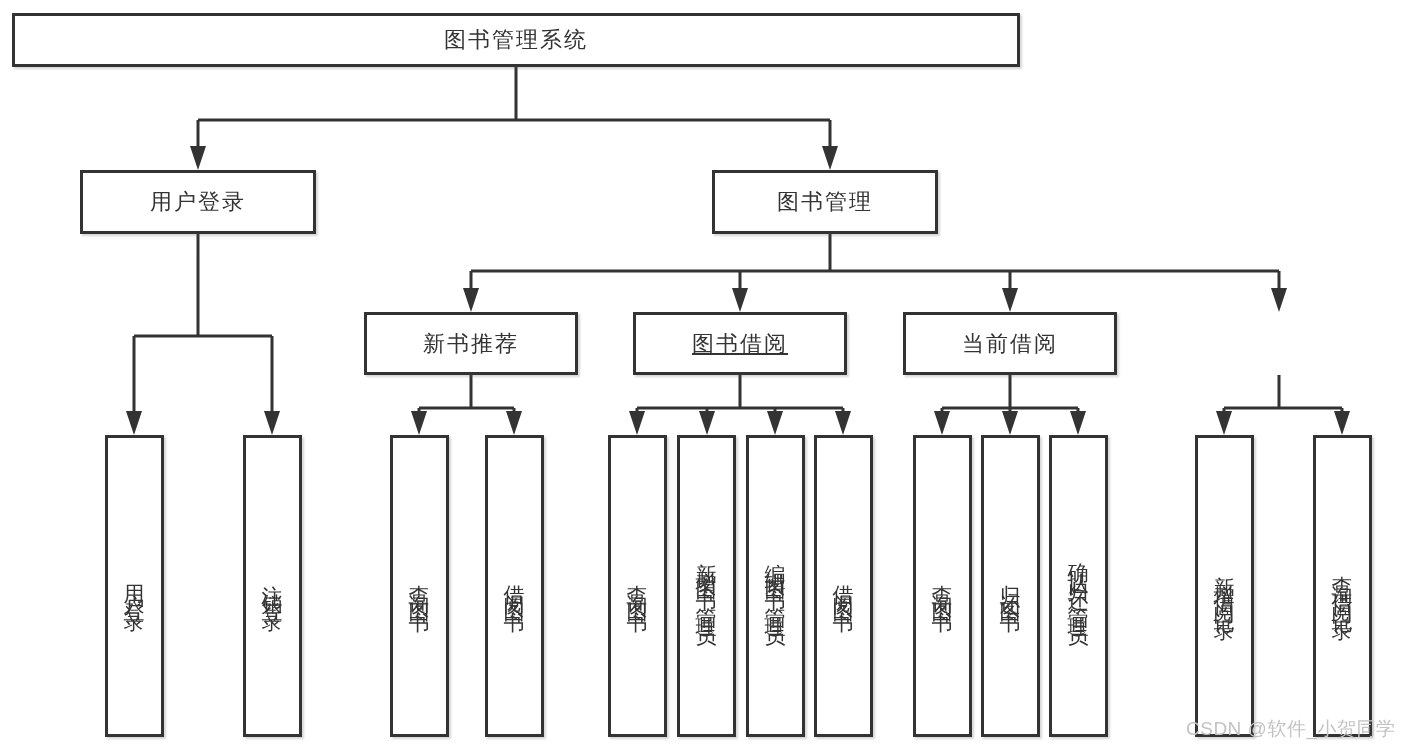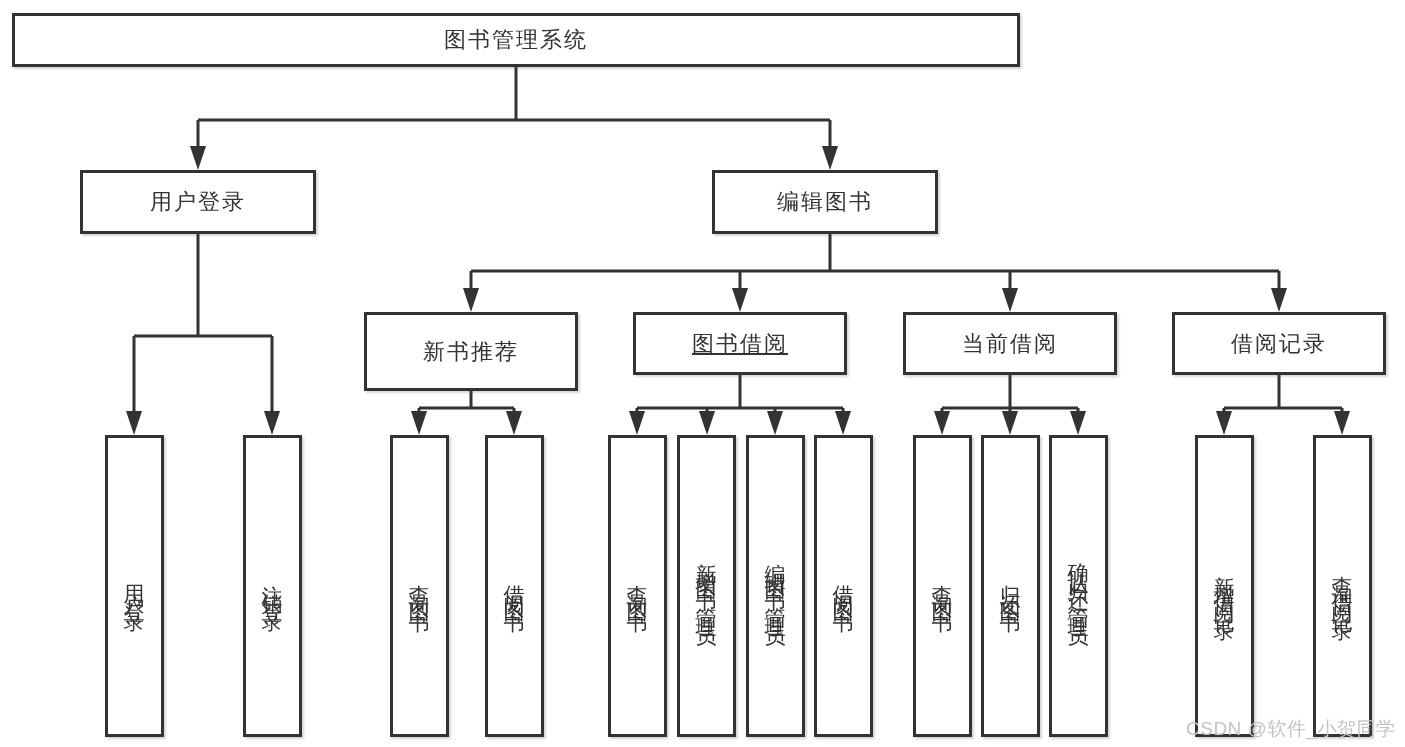--- a/index.html
+++ b/index.html
@@ -39,21 +39,21 @@
     writing-mode: vertical-rl;
     text-orientation: mixed;
     font-size: 21px;
     letter-spacing: 9px;
     line-height: 1;
   }
   
   #n-root          { left: 12px;   top: 13px;  width: 1008px; height: 54px; }
   #n-user-login    { left: 80px;   top: 170px; width: 236px;  height: 64px; }
   #n-book-mgmt     { left: 712px;  top: 170px; width: 226px;  height: 64px; }
-  #n-new-book      { left: 364px;  top: 312px; width: 214px;  height: 79px; }
+  #n-new-book      { left: 364px;  top: 312px; width: 214px;  height: 63px; }
   #n-book-borrow   { left: 633px;  top: 312px; width: 214px;  height: 63px; text-decoration: underline; }
   #n-current-borrow{ left: 903px;  top: 312px; width: 214px;  height: 63px; }
   #n-borrow-record { left: 1172px; top: 312px; width: 214px;  height: 63px; }
   .leaf { top: 435px; width: 59px; height: 302px; }
   #l-ul-1 { left: 105px; }
   #l-ul-2 { left: 243px; }
   #l-nb-1 { left: 390px; }
   #l-nb-2 { left: 485px; }
   #l-bb-1 { left: 608px; }
   #l-bb-2 { left: 677px; }
@@ -117,26 +117,25 @@
       <polygon points="1002,411 1018,411 1010,435"></polygon>
       <polygon points="1070,411 1086,411 1078,435"></polygon>
       <polygon points="1216,411 1232,411 1224,435"></polygon>
       <polygon points="1334,411 1350,411 1342,435"></polygon>
     </g>
   </svg>
 
   <div id="n-root" class="box h">图书管理系统</div>
 
   <div id="n-user-login" class="box h">用户登录</div>
-  <div id="n-book-mgmt" class="box h">编辑图书</div>
+  <div id="n-book-mgmt" class="box h">图书管理</div>
 
   <div id="n-new-book" class="box h">新书推荐</div>
   <div id="n-book-borrow" class="box h">图书借阅</div>
   <div id="n-current-borrow" class="box h">当前借阅</div>
-  <div id="n-borrow-record" class="box h">借阅记录</div>
 
   <div id="l-ul-1" class="box leaf v">用户登录</div>
   <div id="l-ul-2" class="box leaf v">注销登录</div>
 
   <div id="l-nb-1" class="box leaf v">查询图书</div>
   <div id="l-nb-2" class="box leaf v">借阅图书</div>
 
   <div id="l-bb-1" class="box leaf v">查询图书</div>
   <div id="l-bb-2" class="box leaf v">新增图书（管理员）</div>
   <div id="l-bb-3" class="box leaf v">编辑图书（管理员）</div>

